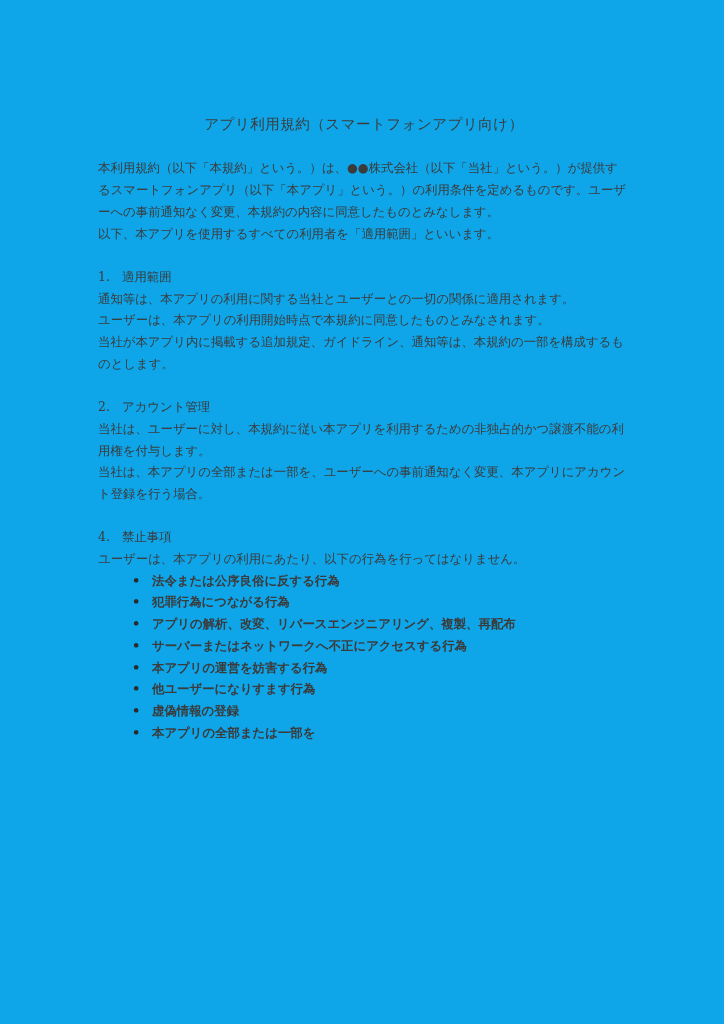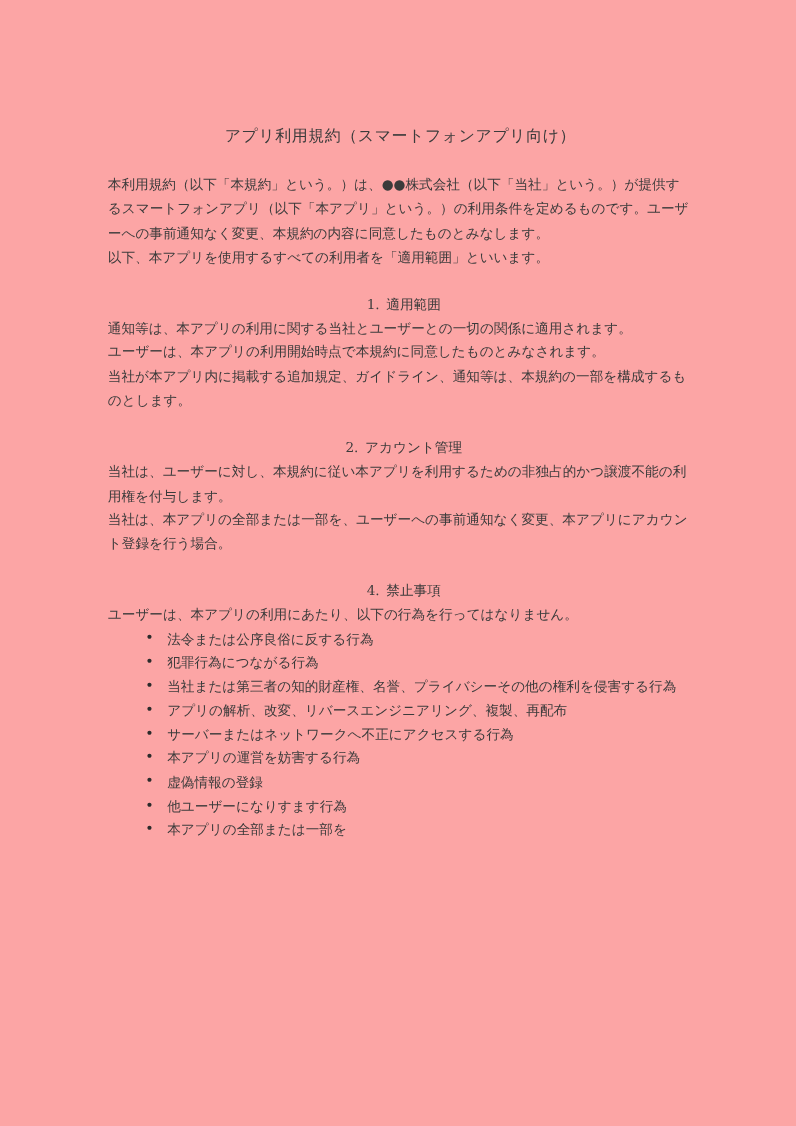--- a/index.html
+++ b/index.html
@@ -12,21 +12,21 @@
     height: 1024px;
     font-family: "DejaVu Serif", "Liberation Serif", serif;
     color: #3b3b3b;
     overflow: hidden;
   }
   .page {
     box-sizing: border-box;
     width: 724px;
     height: 1024px;
     padding: 114px 94px 0 98px;
-    background: #fca5a5;
+    background: #0ea5e9;
   }
   .doc-title {
     font-size: 14.5px;
     font-weight: normal;
     text-align: center;
     margin: 0 0 21.7px 0;
     line-height: 21.7px;
     letter-spacing: 0.5px;
   }
   p {
@@ -34,30 +34,30 @@
     font-size: 12.4px;
     line-height: 21.7px;
     text-align: left;
   }
   .section {
     margin-top: 21.7px;
   }
   .sec-heading {
     font-size: 12.4px;
     line-height: 21.7px;
-    text-align: center;
   }
   .sec-num {
     display: inline-block;
     min-width: 24px;
   }
   ul.bullets {
     list-style: none;
     margin: 0;
     padding: 0;
+    font-weight: bold;
   }
   ul.bullets li {
     position: relative;
     padding-left: 54px;
     font-size: 12.4px;
     line-height: 21.7px;
   }
   ul.bullets li::before {
     content: "\2022";
     position: absolute;
@@ -98,23 +98,22 @@
 
 
   <div class="section">
     <div class="sec-heading">
       <span class="sec-num">4.</span><span class="sec-title">禁止事項</span>
     </div>
     <p>ユーザーは、本アプリの利用にあたり、以下の行為を行ってはなりません。</p>
     <ul class="bullets">
       <li>法令または公序良俗に反する行為</li>
       <li>犯罪行為につながる行為</li>
-      <li>当社または第三者の知的財産権、名誉、プライバシーその他の権利を侵害する行為</li>
       <li>アプリの解析、改変、リバースエンジニアリング、複製、再配布</li>
       <li>サーバーまたはネットワークへ不正にアクセスする行為</li>
       <li>本アプリの運営を妨害する行為</li>
+      <li>他ユーザーになりすます行為</li>
       <li>虚偽情報の登録</li>
-      <li>他ユーザーになりすます行為</li>
       <li>本アプリの全部または一部を</li>
     </ul>
   </div>
 
 </div>
 
 </body></html>

